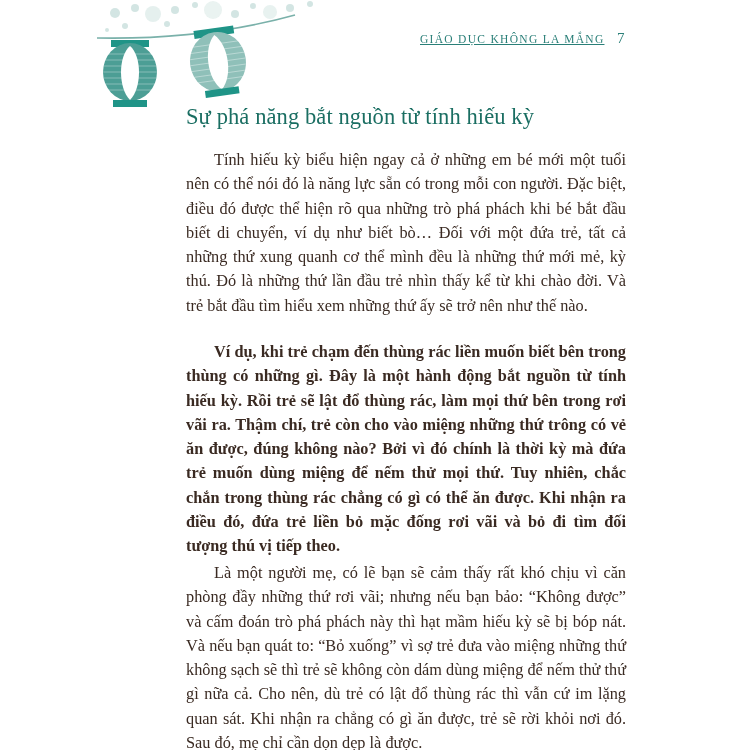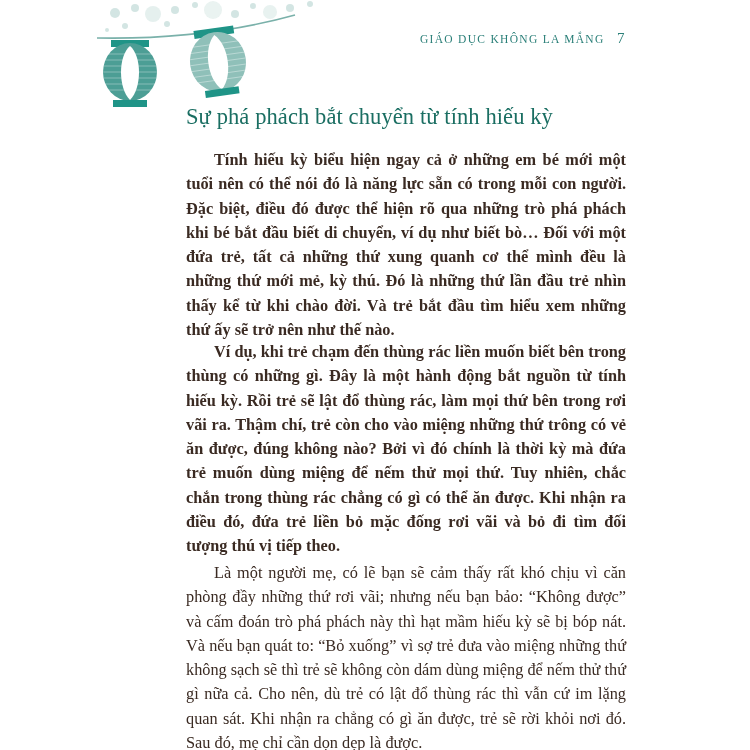--- a/index.html
+++ b/index.html
@@ -5,21 +5,21 @@
     html, body { margin: 0; padding: 0; background: #ffffff; }
     body { width: 750px; height: 750px; position: relative; overflow: hidden; }
     .page { position: absolute; left: 0; top: 0; width: 750px; height: 750px; background: #ffffff; }
 
     .deco { position: absolute; left: 95px; top: 0; width: 300px; height: 120px; }
 
     .running-head {
       position: absolute; top: 33px; left: 420px;
       font-family: "Liberation Serif", serif;
       font-size: 11.5px; letter-spacing: 1.3px; color: #2a7f78;
-      text-transform: uppercase; white-space: nowrap;
+      text-transform: uppercase; white-space: nowrap; text-decoration: underline;
     }
     .page-number {
       position: absolute; top: 30px; left: 617px;
       font-family: "Liberation Serif", serif;
       font-size: 15px; color: #2a7f78;
     }
 
     .section-title {
       position: absolute; top: 104px; left: 186px;
       font-family: "Liberation Serif", serif;
@@ -27,21 +27,21 @@
       white-space: nowrap; letter-spacing: 0.1px;
     }
 
     .body-text {
       position: absolute; left: 186px; width: 440px;
       font-family: "Liberation Serif", serif;
       font-size: 16.3px; line-height: 24.3px; color: #3a2a22;
       text-align: justify;
     }
     .body-text p { margin: 0; text-indent: 28px; }
-    #para1 { top: 148px; font-weight: bold; }
+    #para1 { top: 148px; }
     #para2 { top: 340px; font-weight: bold; }
     #para3 { top: 561px; }
   </style>
 </head>
 <body>
 
 <div class="page">
 
   <svg class="deco" viewBox="0 0 300 120" width="300" height="120">
 
@@ -91,21 +91,21 @@
           <line x1="95" y1="74" x2="151" y2="74"></line>
         <line x1="97" y1="80" x2="149" y2="80"></line>
       </g>
       <rect x="106" y="89" width="34" height="7" fill="#1f9487"></rect>
     </g>
   </svg>
 
   <div class="running-head">GIÁO DỤC KHÔNG LA MẮNG</div>
   <div class="page-number">7</div>
 
-  <h2 class="section-title" style="margin:0;">Sự phá phách bắt chuyển từ tính hiếu kỳ</h2>
+  <h2 class="section-title" style="margin:0;">Sự phá năng bắt nguồn từ tính hiếu kỳ</h2>
 
   <div class="body-text" id="para1">
     <p>Tính hiếu kỳ biểu hiện ngay cả ở những em bé mới một tuổi nên có thể nói đó là năng lực sẵn có trong mỗi con người. Đặc biệt, điều đó được thể hiện rõ qua những trò phá phách khi bé bắt đầu biết di chuyển, ví dụ như biết bò… Đối với một đứa trẻ, tất cả những thứ xung quanh cơ thể mình đều là những thứ mới mẻ, kỳ thú. Đó là những thứ lần đầu trẻ nhìn thấy kể từ khi chào đời. Và trẻ bắt đầu tìm hiểu xem những thứ ấy sẽ trở nên như thế nào.</p>
   </div>
   <div class="body-text" id="para2">
     <p>Ví dụ, khi trẻ chạm đến thùng rác liền muốn biết bên trong thùng có những gì. Đây là một hành động bắt nguồn từ tính hiếu kỳ. Rồi trẻ sẽ lật đổ thùng rác, làm mọi thứ bên trong rơi vãi ra. Thậm chí, trẻ còn cho vào miệng những thứ trông có vẻ ăn được, đúng không nào? Bởi vì đó chính là thời kỳ mà đứa trẻ muốn dùng miệng để nếm thử mọi thứ. Tuy nhiên, chắc chắn trong thùng rác chẳng có gì có thể ăn được. Khi nhận ra điều đó, đứa trẻ liền bỏ mặc đống rơi vãi và bỏ đi tìm đối tượng thú vị tiếp theo.</p>
   </div>
   <div class="body-text" id="para3">
     <p>Là một người mẹ, có lẽ bạn sẽ cảm thấy rất khó chịu vì căn phòng đầy những thứ rơi vãi; nhưng nếu bạn bảo: “Không được” và cấm đoán trò phá phách này thì hạt mầm hiếu kỳ sẽ bị bóp nát. Và nếu bạn quát to: “Bỏ xuống” vì sợ trẻ đưa vào miệng những thứ không sạch sẽ thì trẻ sẽ không còn dám dùng miệng để nếm thử thứ gì nữa cả. Cho nên, dù trẻ có lật đổ thùng rác thì vẫn cứ im lặng quan sát. Khi nhận ra chẳng có gì ăn được, trẻ sẽ rời khỏi nơi đó. Sau đó, mẹ chỉ cần dọn dẹp là được.</p>
   </div>

